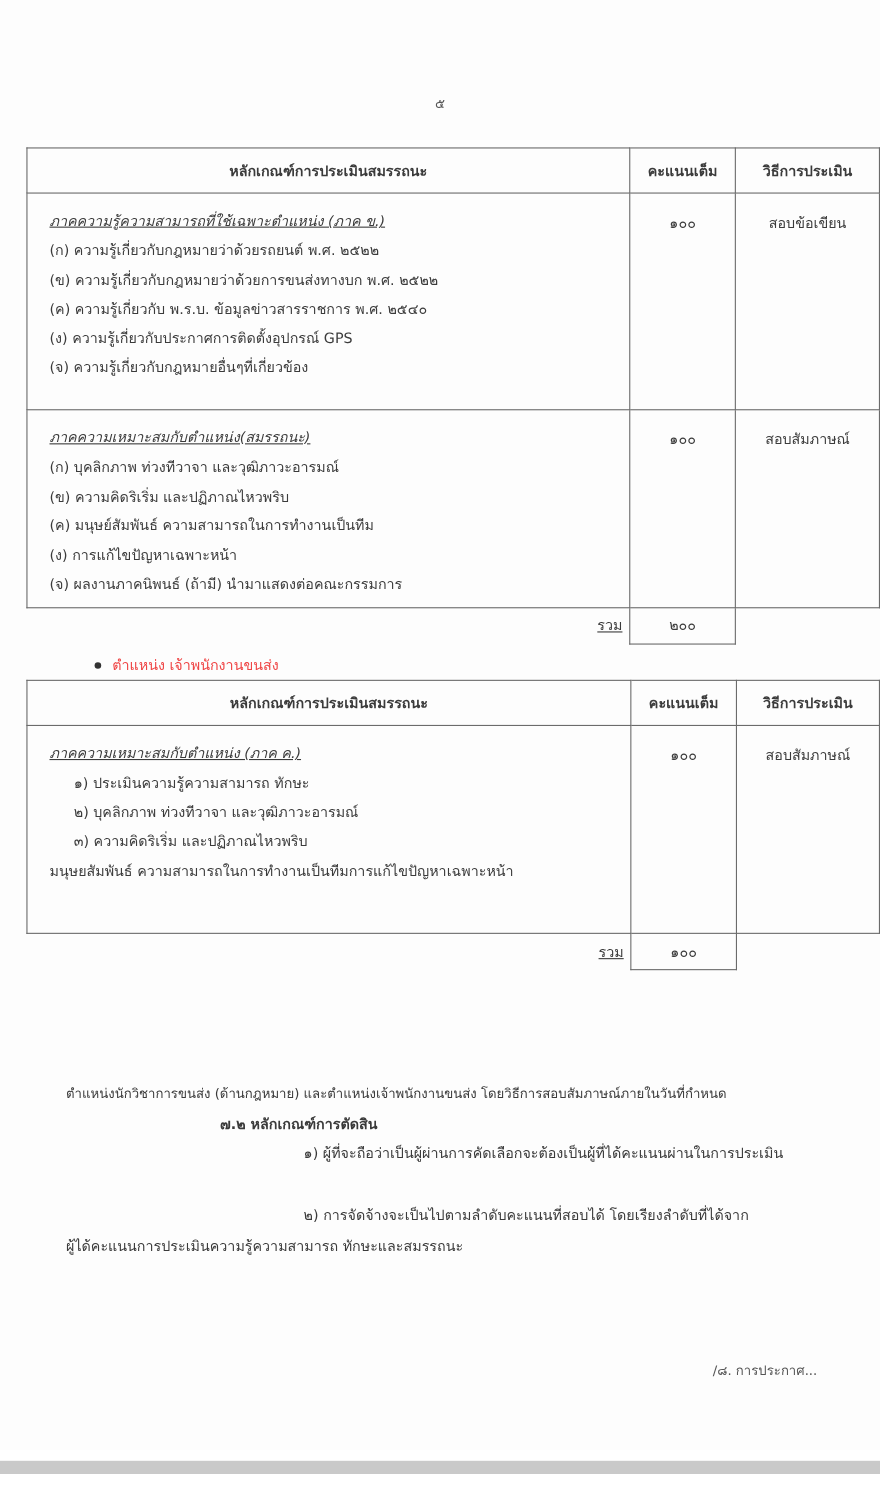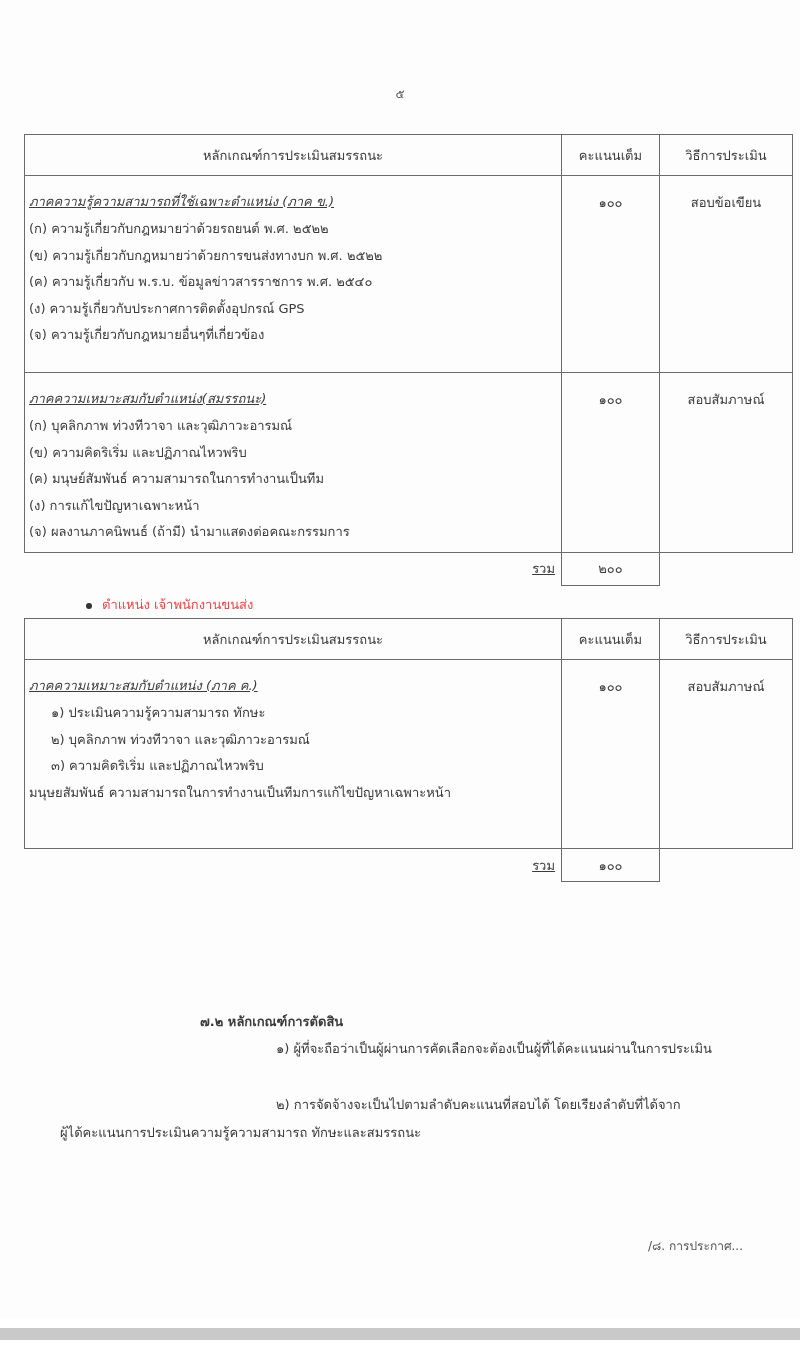--- a/index.html
+++ b/index.html
@@ -44,30 +44,30 @@
       position: absolute;
       border-collapse: collapse;
       font-size: 13px;
       color: #3b3b3b;
     }
     table.crit th, table.crit td {
       border: 1px solid #6b6b6b;
       vertical-align: top;
     }
     table.crit th {
-      font-weight: normal;
+      font-weight: bold;
       height: 38px;
       vertical-align: middle;
       text-align: center;
       margin-top: 28px;
     }
     .c1 { width: 526px; }
     .c2 { width: 95px; }
     .c3 { width: 130px; }
-    .cell-main { padding: 14px 6px 6px 4px; }
+    .cell-main { padding: 14px 6px 6px 20px; }
     .section-title {
       text-decoration: underline;
       font-style: italic;
       line-height: 24px;
       margin-bottom: 2px;
     }
     .line { line-height: 26.5px; white-space: nowrap; }
     .indent { padding-left: 22px; }
     .score, .method {
       text-align: center;
@@ -184,20 +184,21 @@
       <td class="c3 method">สอบสัมภาษณ์</td>
     </tr>
     <tr class="total-row">
       <td class="label">รวม</td>
       <td class="total">๑๐๐</td>
       <td class="blank"></td>
     </tr>
   </tbody>
     </table>
 
+  <div class="para" style="left:60px; top:984px; font-size:12px;">ตำแหน่งนักวิชาการขนส่ง (ด้านกฎหมาย) และตำแหน่งเจ้าพนักงานขนส่ง โดยวิธีการสอบสัมภาษณ์ภายในวันที่กำหนด</div>
   <div class="para" style="left:200px; top:1011px; font-weight:bold;">๗.๒ หลักเกณฑ์การตัดสิน</div>
   <div class="para" style="left:276px; top:1038px;">๑)  ผู้ที่จะถือว่าเป็นผู้ผ่านการคัดเลือกจะต้องเป็นผู้ที่ได้คะแนนผ่านในการประเมิน</div>
   <div class="para" style="left:276px; top:1094px;">๒)  การจัดจ้างจะเป็นไปตามลำดับคะแนนที่สอบได้ โดยเรียงลำดับที่ได้จาก</div>
   <div class="para" style="left:60px; top:1122px;">ผู้ได้คะแนนการประเมินความรู้ความสามารถ ทักษะและสมรรถนะ</div>
 
   <div class="footer-ref">/๘. การประกาศ...</div>
 </div>
 
 <div class="page-bottom-shadow"></div>
 

